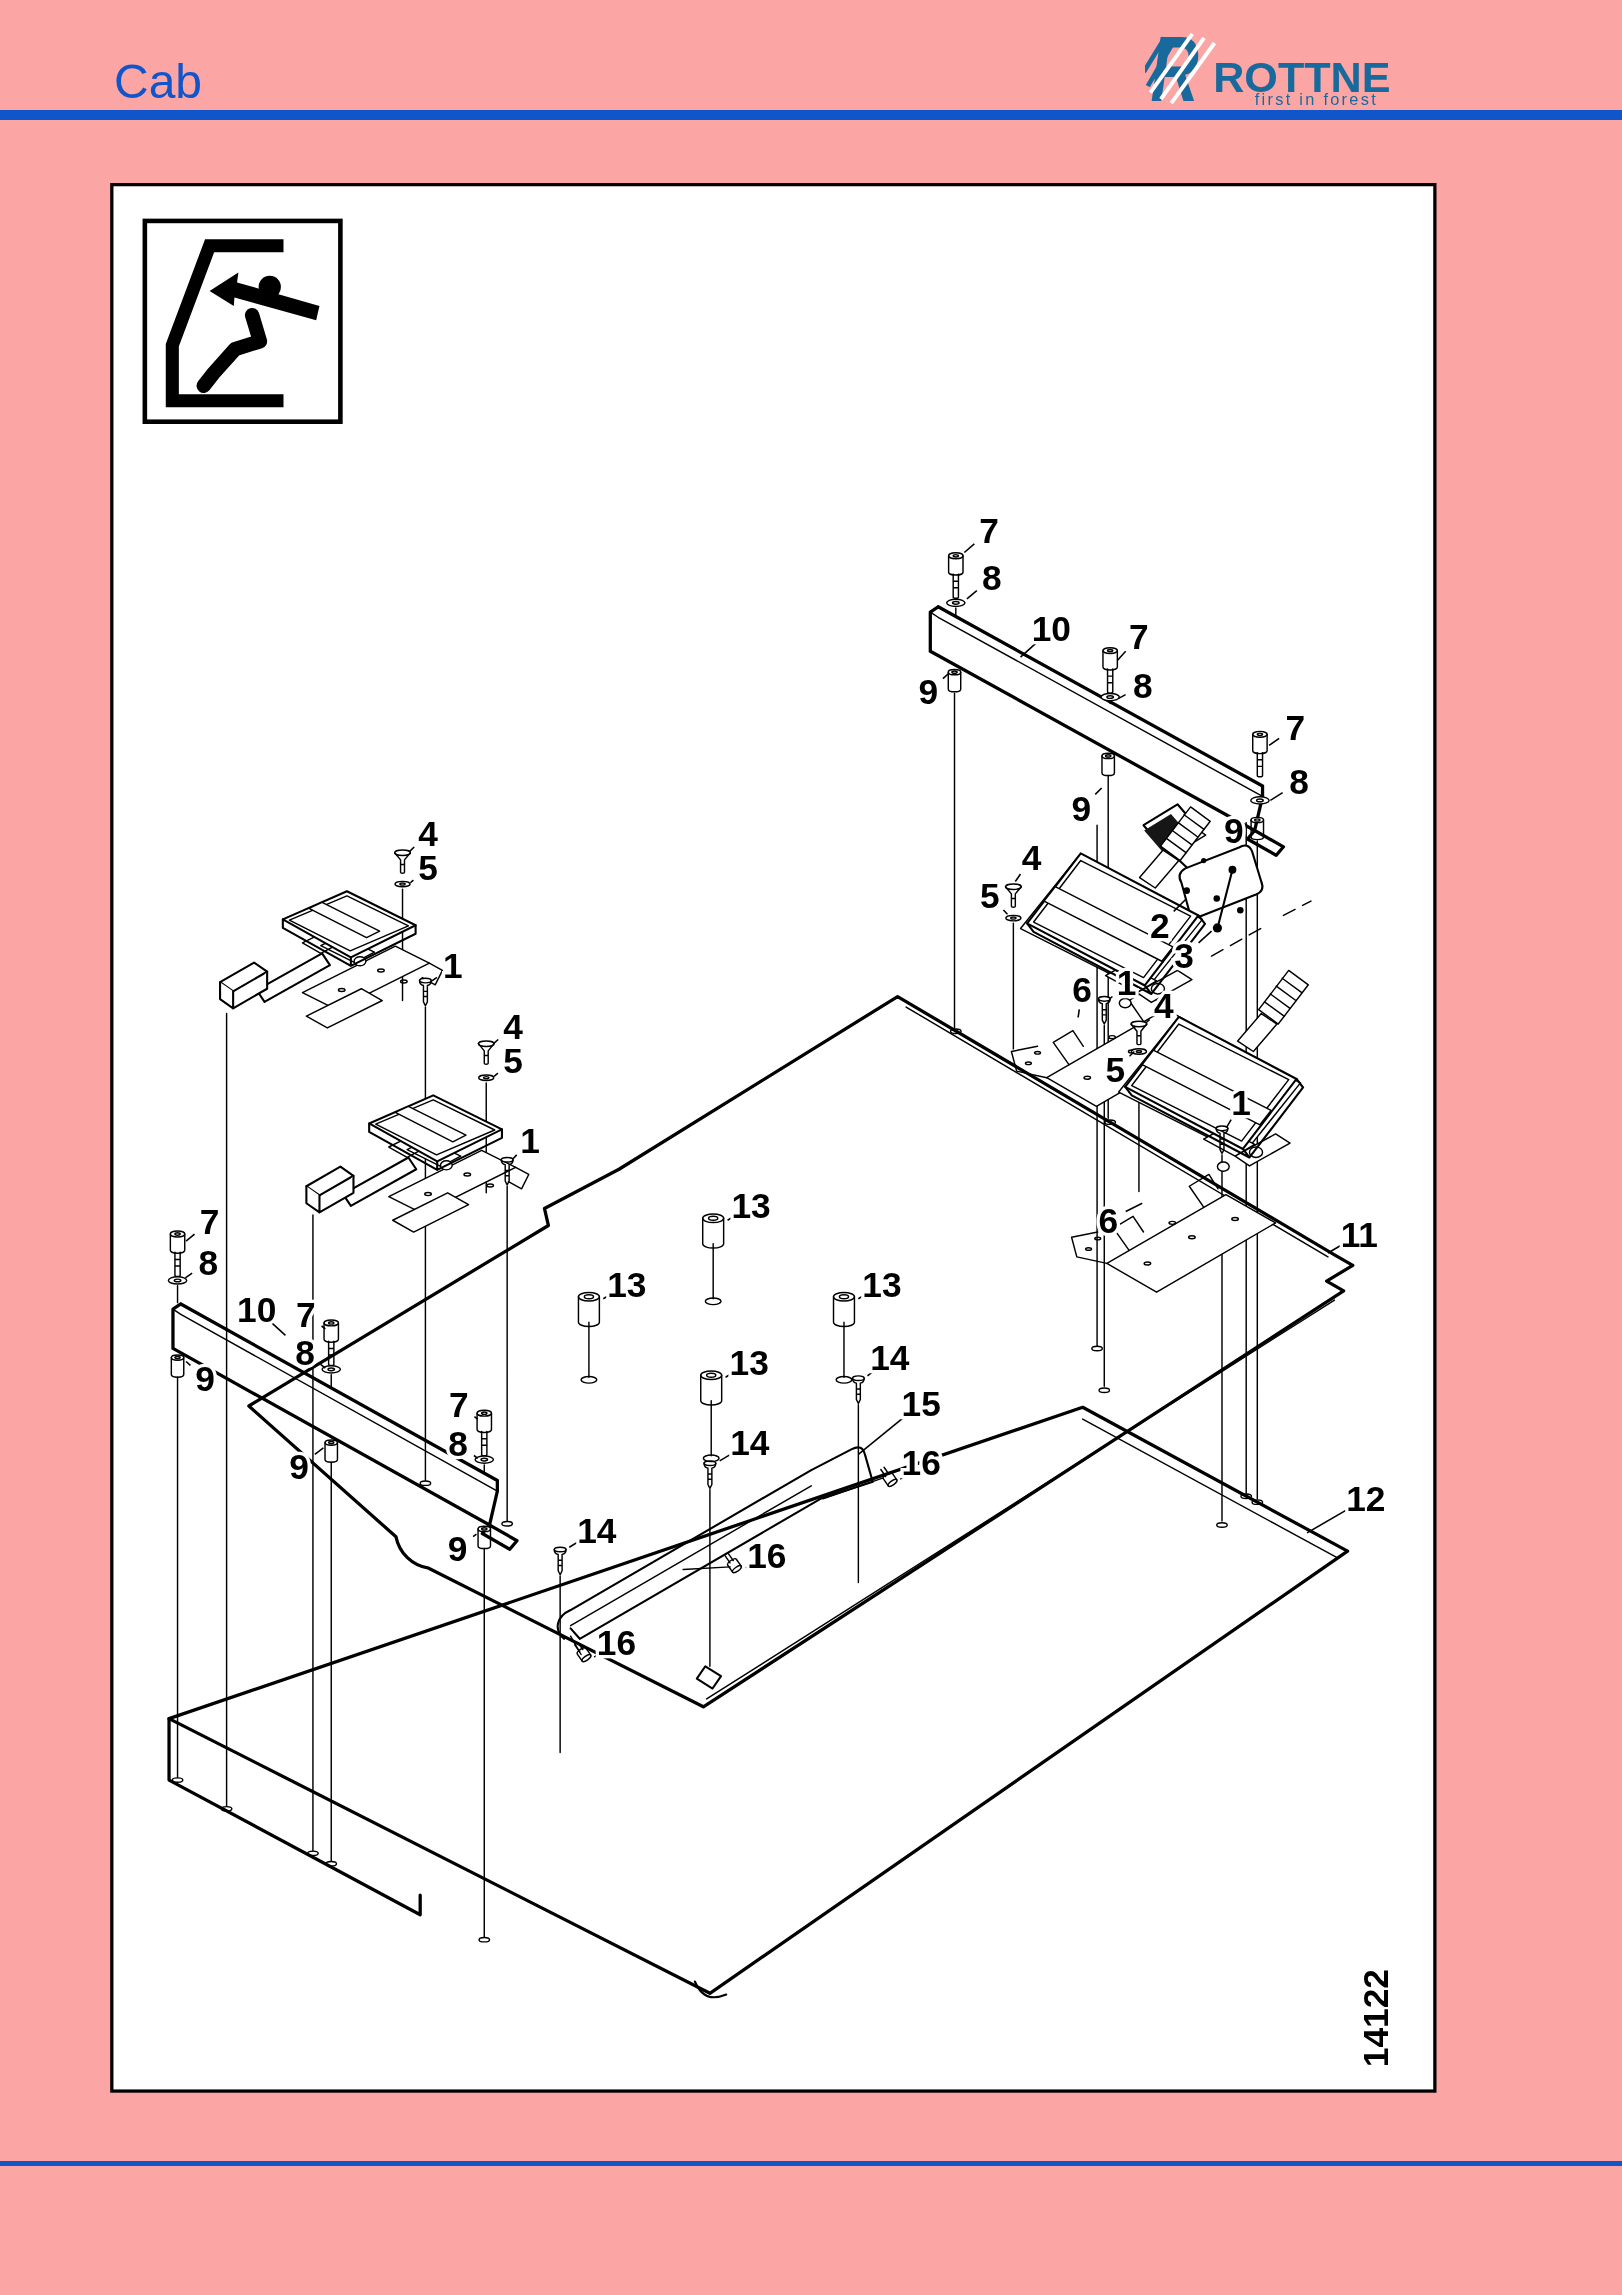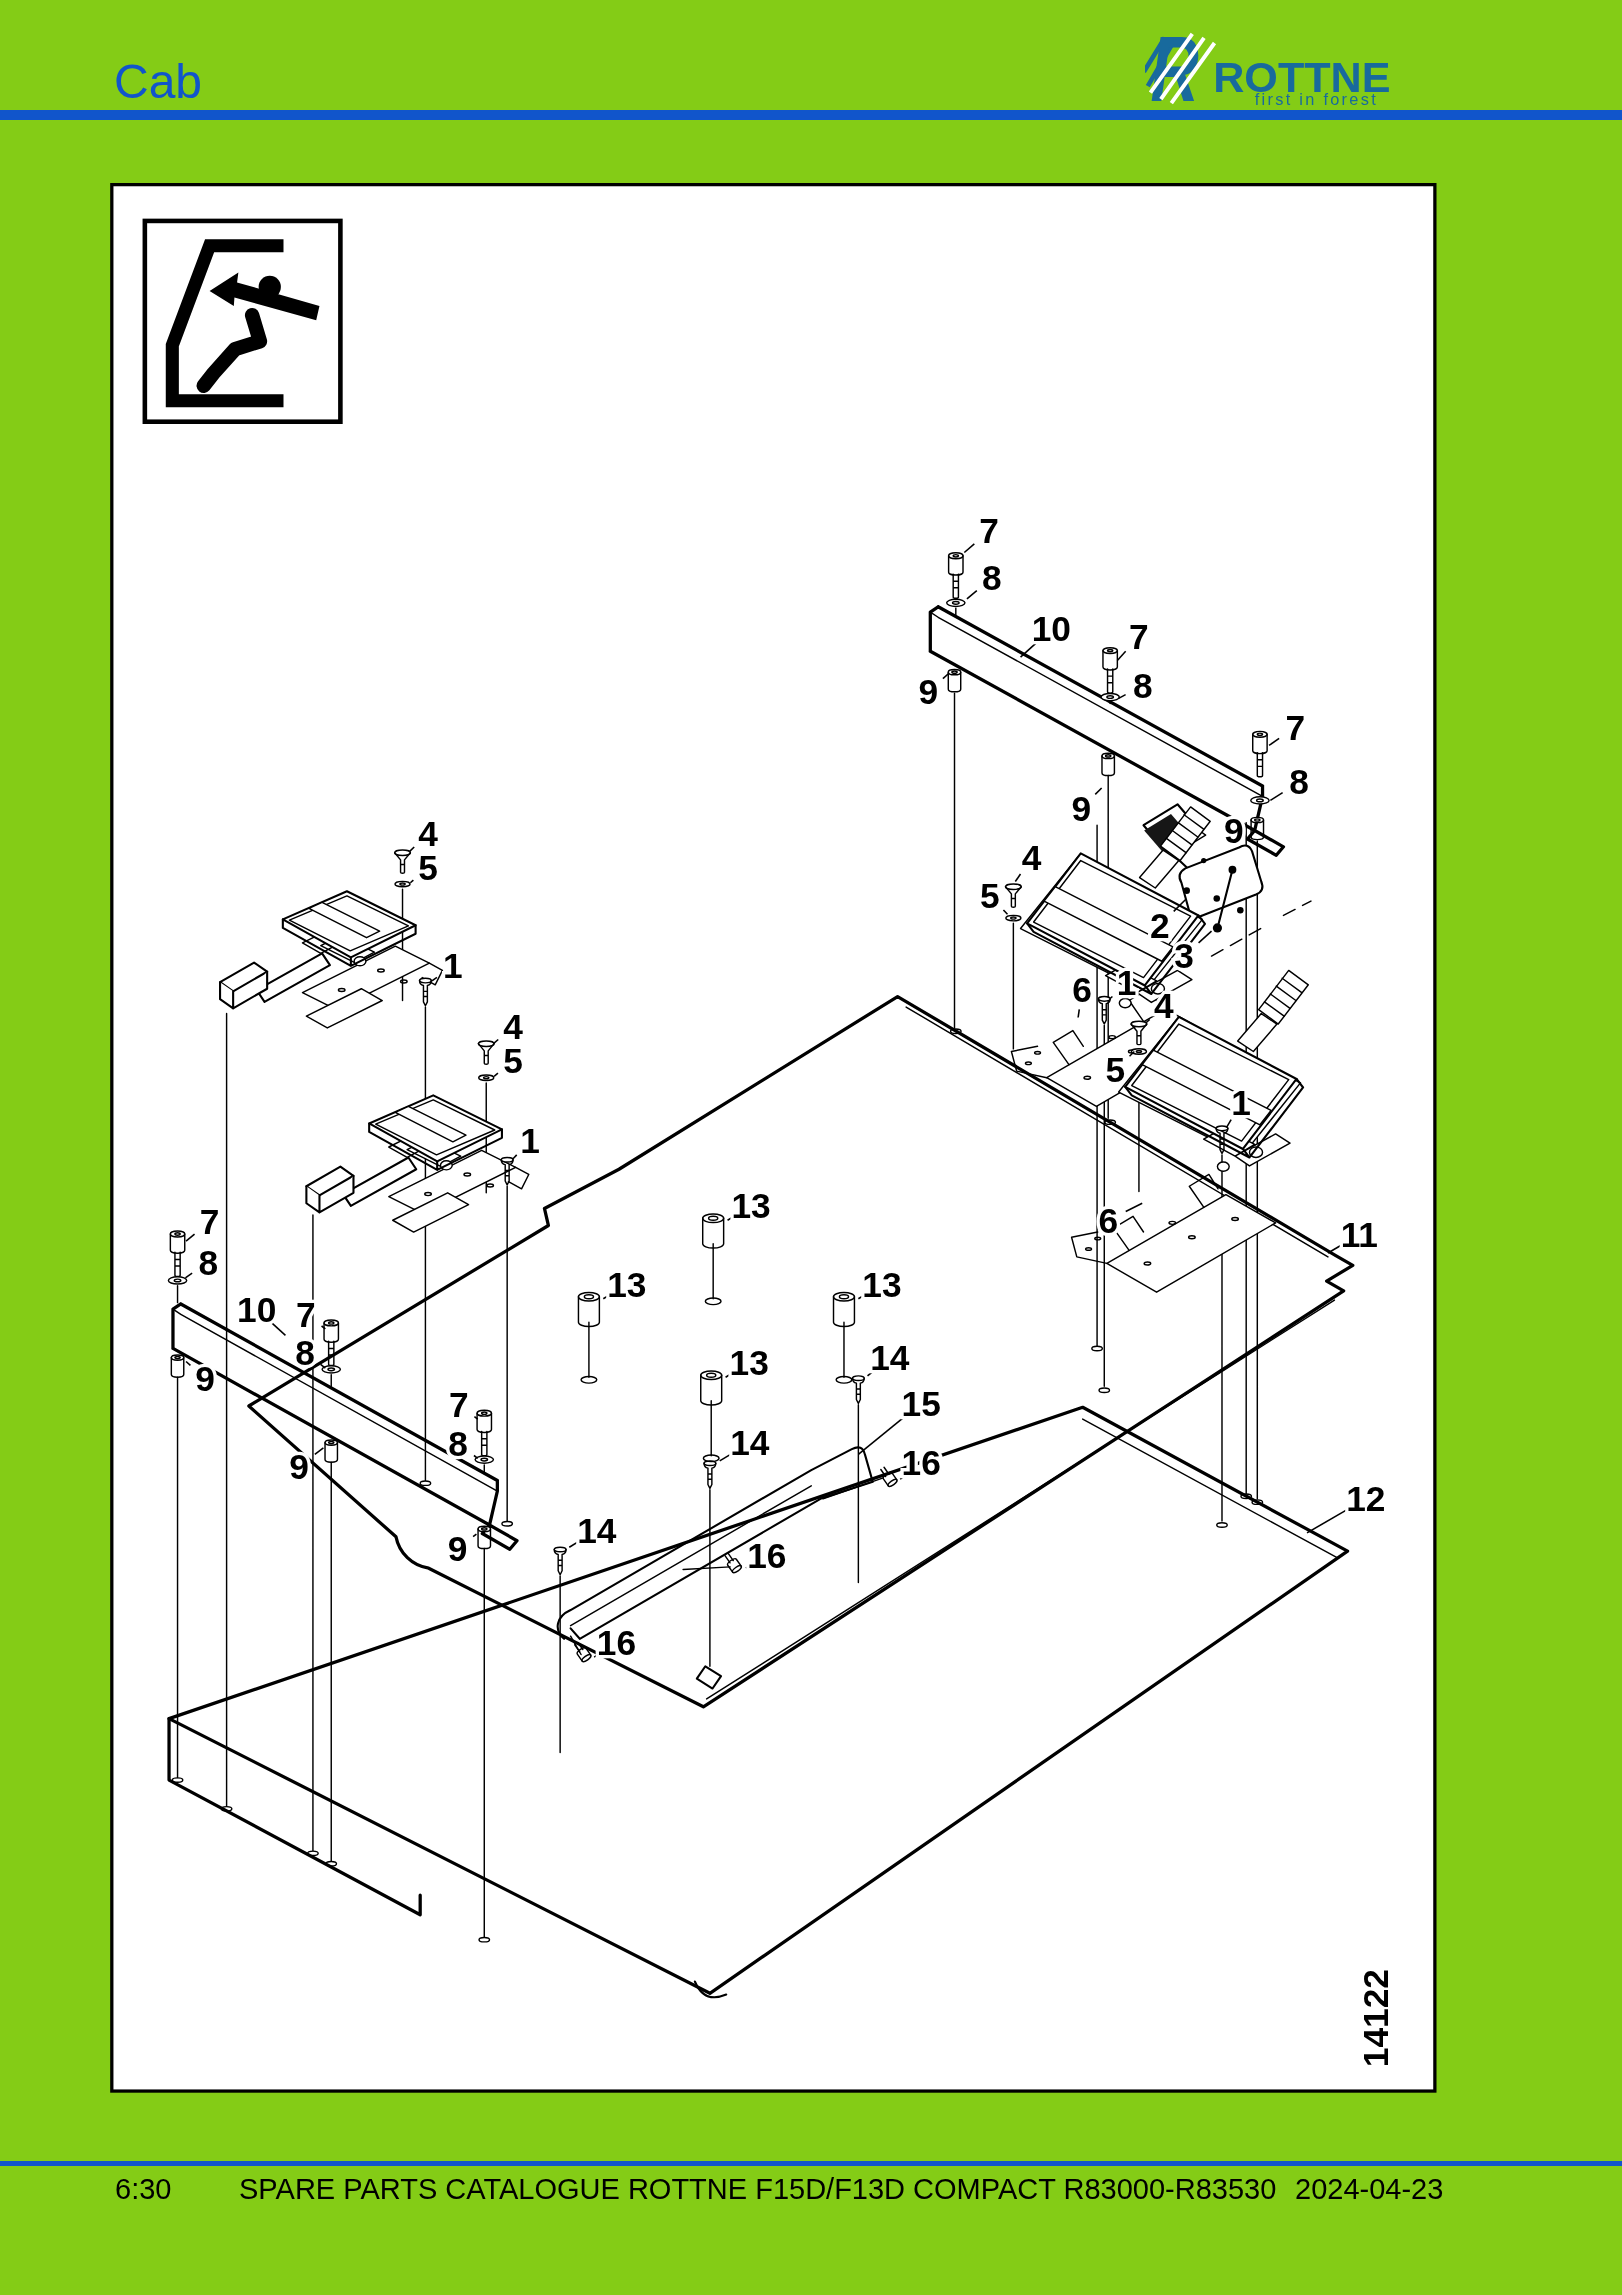--- a/index.html
+++ b/index.html
@@ -1,16 +1,16 @@
 <!DOCTYPE html>
 <html style="--accent: #1155CB;font-size:10.5px"><head>
 <meta charset="utf-8">
 <style>
   html,body{margin:0;padding:0;background:#888;}
-  .page{position:relative;width:1622px;height:2295px;background:#84cc16;overflow:hidden;
+  .page{position:relative;width:1622px;height:2295px;background:#fca5a5;overflow:hidden;
         font-family:"Liberation Sans",sans-serif;}
   .page *{box-sizing:border-box;}
   .header-title{position:absolute;left:114px;top:58px;font-size:48px;line-height:48px;
         color:var(--accent,#1155CB);}
   .rule{position:absolute;left:0;width:1622px;background:var(--accent,#1155CB);}
   .rule.top{top:110px;height:9.8px;}
   .rule.bottom{top:2161px;height:4.6px;}
   .logo-svg{position:absolute;left:1145px;top:26px;}
   .diagram-svg{position:absolute;left:110px;top:183px;}
   .footer{position:absolute;left:0;top:2173px;width:1622px;height:39px;font-size:29px;color:#000;}
@@ -390,20 +390,15 @@
         <line x1="886.5" y1="2355.8" x2="870" y2="2366" stroke="#000000" stroke-width="2.4"></line>
         <text x="912" y="2359" class="callout-txt">14</text>
         <line x1="916.8" y1="2528.3" x2="908" y2="2534" stroke="#000000" stroke-width="2.4"></line>
         <text x="942" y="2531" class="callout-txt">16</text>
       </g>
 
     <text class="fig-num" transform="translate(2122,3086) rotate(-90)">14122</text>
   </svg>
 
   <div class="rule bottom"></div>
-  <div class="footer">
-    <span class="f-page">6:30</span>
-    <span class="f-title">SPARE PARTS CATALOGUE ROTTNE F15D/F13D COMPACT R83000-R83530</span>
-    <span class="f-date">2024-04-23</span>
-  </div>
 
 </div>
 
 
 </body></html>

